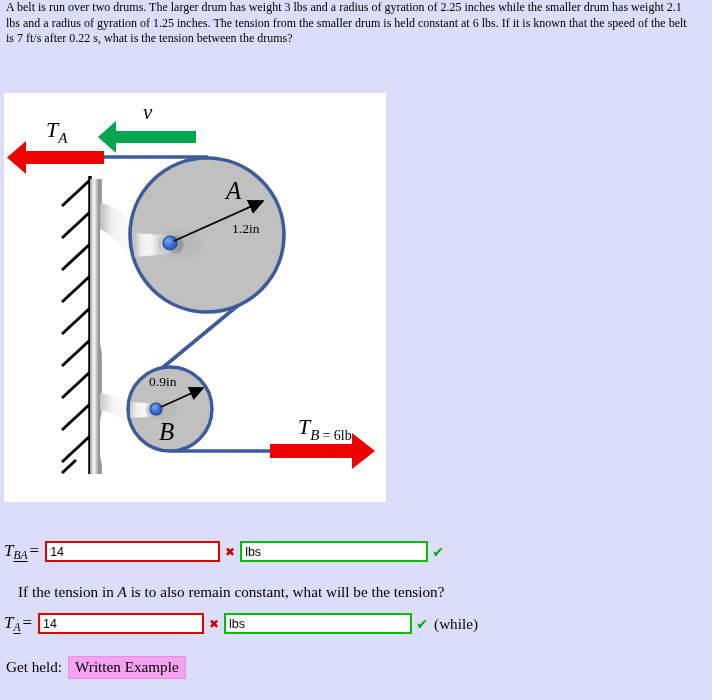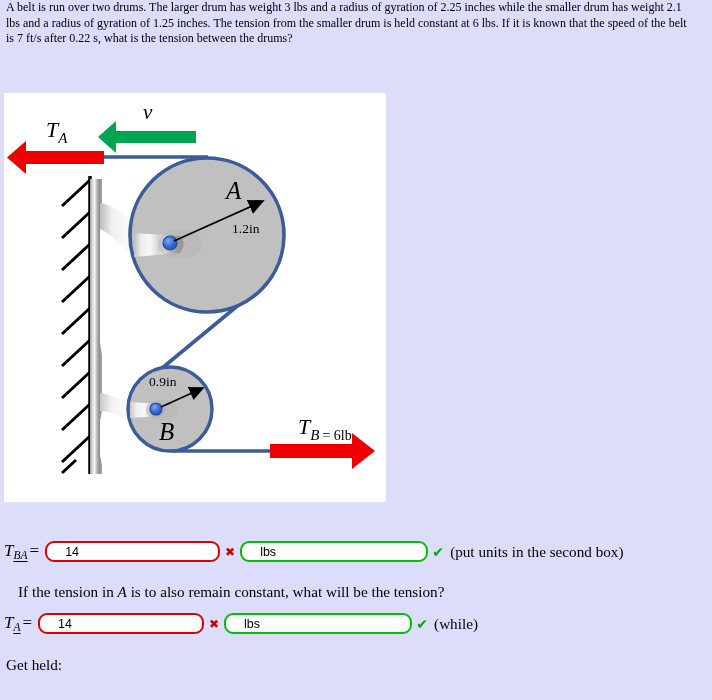--- a/index.html
+++ b/index.html
@@ -65,25 +65,24 @@
   .math-label .eq {
     font-style: normal;
     margin-left: 2px;
   }
 
   input.ans {
     font-family: "Liberation Sans", sans-serif;
     font-size: 12.5px;
     color: #000;
     background: #ffffff;
-    padding: 1px 18px;
+    padding: 1px 3px;
     box-sizing: border-box;
     height: 21px;
     outline: none;
-    border-radius: 9px;
   }
   input.value-box {
     width: 175px;
     border: 2px solid #e00000;
   }
   input.unit-box {
     width: 188px;
     border: 2px solid #00c000;
   }
   .row-2 input.value-box { width: 166px; }
@@ -267,33 +266,33 @@
 </div>
 
 <div class="answer-row row-1">
   <span class="math-label">
     <span>T</span><sub>BA</sub><span class="eq">=</span>
   </span>
   <input class="ans value-box" type="text" value="14" placeholder="" style="">
   <span class="mark mark-x">✖</span>
   <input class="ans unit-box" type="text" value="lbs" style="">
   <span class="mark mark-check">✔</span>
-  <span class="hint-text">(put units in the second box)</span>
 </div>
 
 <div class="mid-question">
   <span>If the tension in </span><i>A</i><span> is to also remain constant, what will be the tension?</span>
 </div>
 
 <div class="answer-row row-2">
   <span class="math-label">
     <span>T</span><sub>A</sub><span class="eq">=</span>
   </span>
   <input class="ans value-box" type="text" value="14" style="">
   <span class="mark mark-x">✖</span>
   <input class="ans unit-box" type="text" value="lbs" style="">
   <span class="mark mark-check">✔</span>
   <span class="hint-text">(while)</span>
 </div>
 
 <div class="gethelp-row">
   <span class="gethelp-label">Get held:</span>
+  <button class="help-btn">Written Example</button>
 </div>
 
 </body></html>

